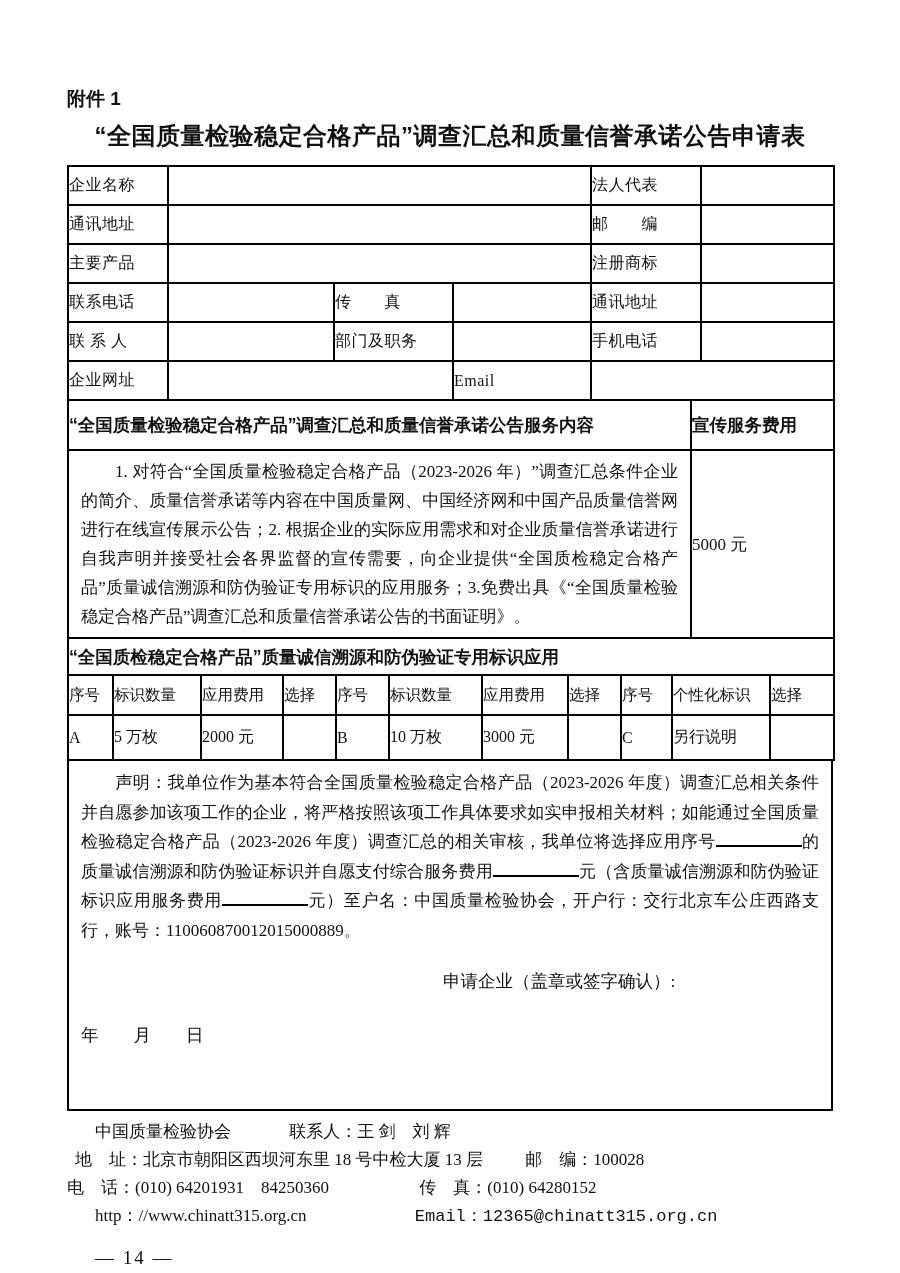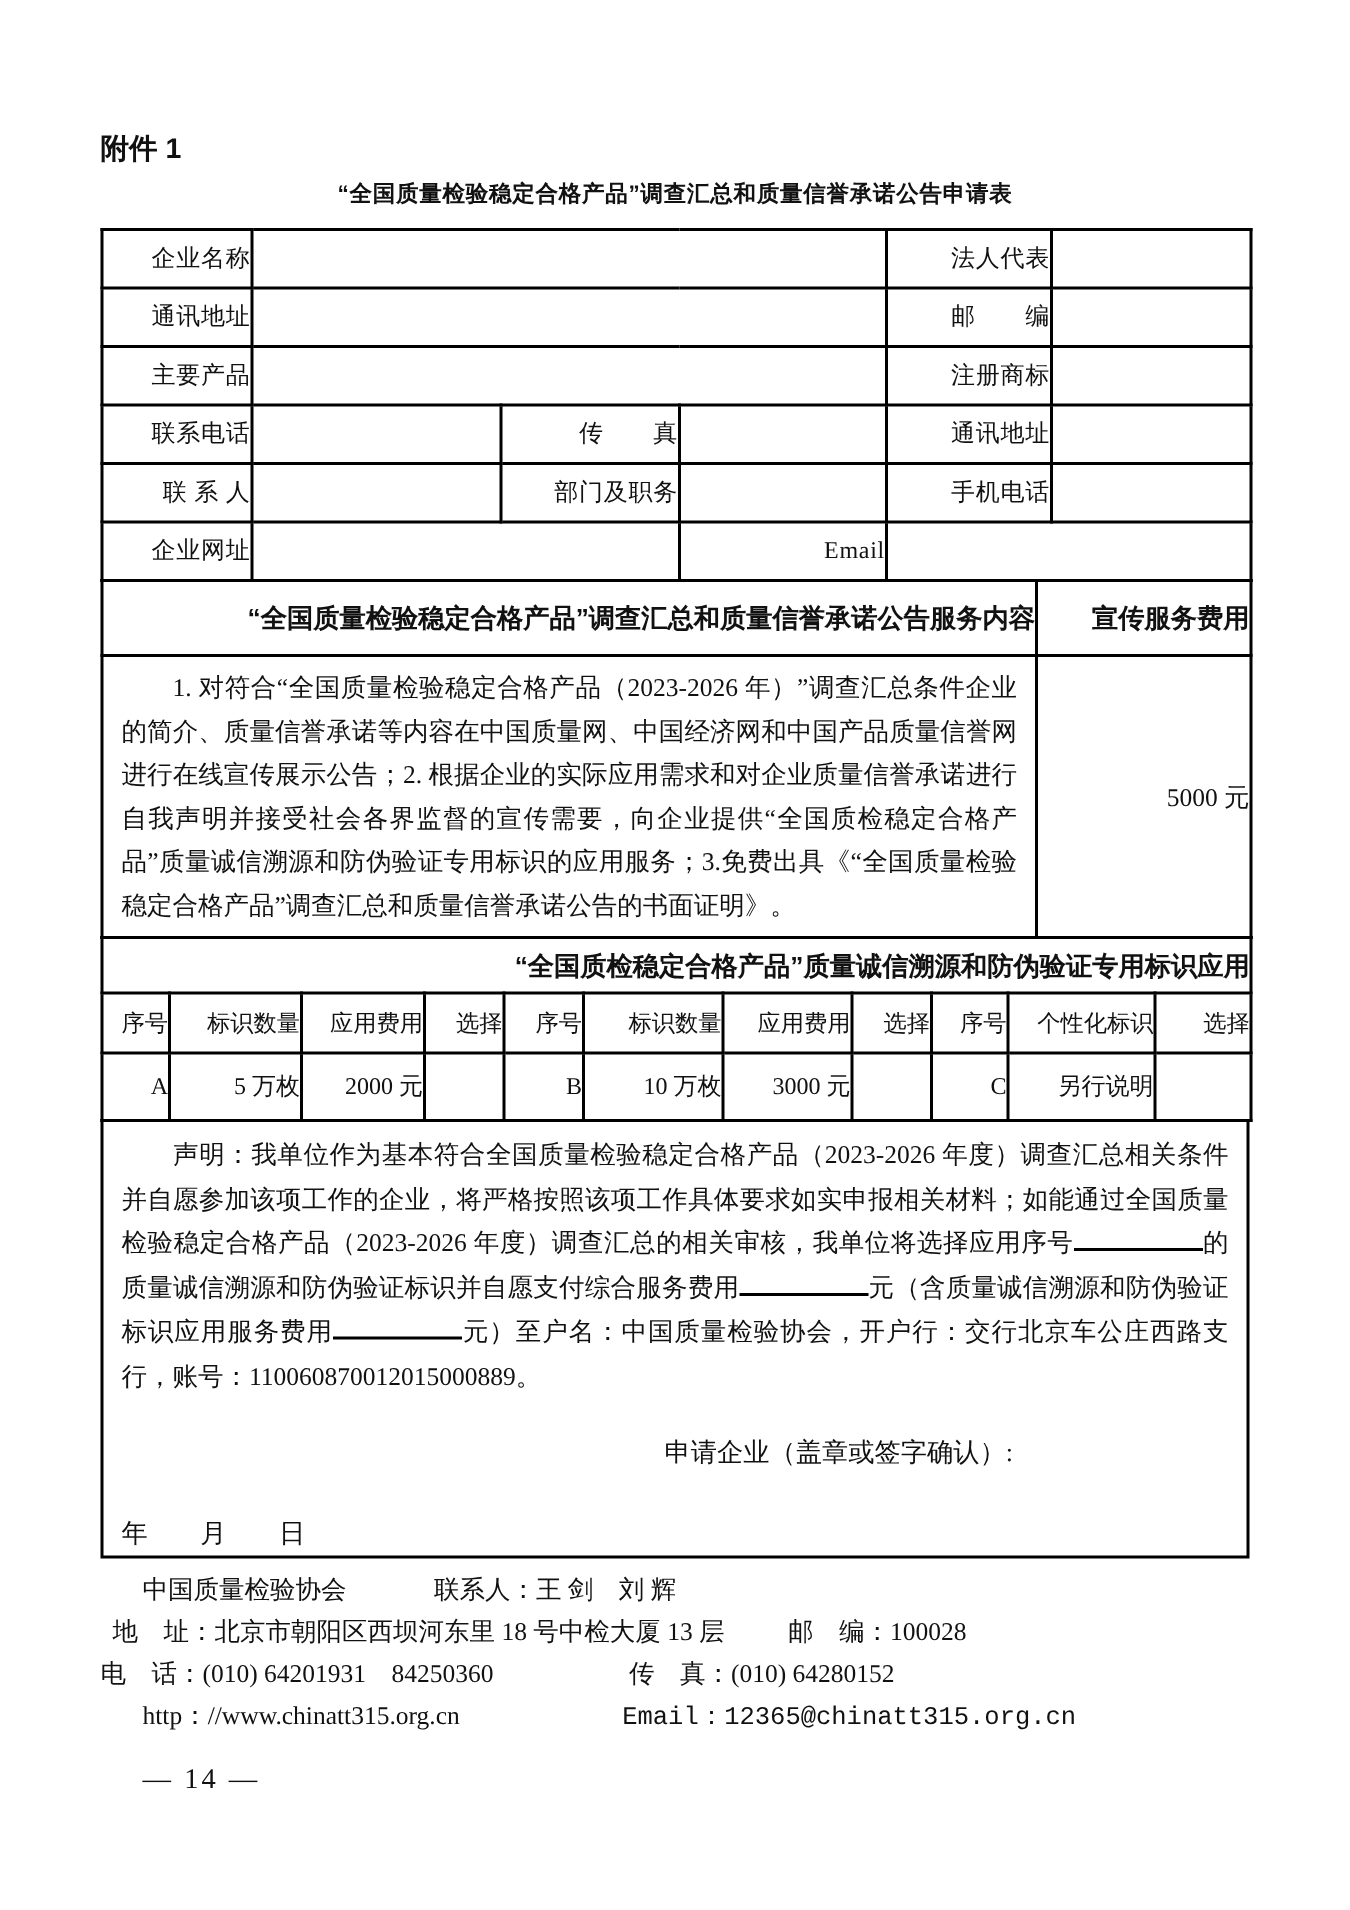--- a/index.html
+++ b/index.html
@@ -8,27 +8,27 @@
     width: 900px; height: 1273px;
     font-family: "Liberation Serif", serif;
     color: #111;
     position: relative;
   }
   .page { padding: 86px 67px 0 67px; }
 
   .attachment { font-family: "Liberation Sans", sans-serif; font-weight: 700; font-size: 19px; }
   h1.title {
     font-family: "Liberation Sans", sans-serif;
-    font-weight: 700; font-size: 15px;
+    font-weight: 700; font-size: 24px;
     text-align: center; margin: 8px 0 13px 0;
     letter-spacing: 0.5px;
   }
 
   table { border-collapse: collapse; width: 766px; table-layout: fixed; }
-  td { border: 2px solid #000; font-size: 16px; text-align: right; vertical-align: middle; overflow: hidden; }
+  td { border: 2px solid #000; font-size: 16px; text-align: left; vertical-align: middle; overflow: hidden; }
   .stack { margin-top: -2px; }
 
   
   .info td { height: 39px; }
   .info .lbl { letter-spacing: 0.5px; }
 
   
   .svc .hdr td {
     height: 50px; font-family: "Liberation Sans", sans-serif;
     font-weight: 700; font-size: 17.5px;
@@ -45,21 +45,21 @@
   .lab .ttl td {
     height: 37px; font-family: "Liberation Sans", sans-serif;
     font-weight: 700; font-size: 17.5px;
   }
   .lab .hd td { height: 40px; font-size: 15.5px; }
   .lab .dt td { height: 45px; font-size: 16px; }
 
   
   .decl {
     width: 766px; border: 2px solid #000; margin-top: -2px;
-    height: 293px; padding: 7px 12px 0 12px;
+    height: 352px; padding: 7px 12px 0 12px;
   }
   .decl .text { font-size: 17px; line-height: 29.5px; text-align: justify; }
   .decl .text .indent-first { display:inline-block; width: 2em; }
   .blank {
     display: inline-block; width: 86px; height: 0.95em;
     border-bottom: 2px solid #000; vertical-align: baseline;
   }
   .decl .sign { margin-top: 24px; padding-left: 362px; font-size: 17.5px; }
   .decl .date { margin-top: 30px; text-align: left; padding-right: 42px; font-size: 17.5px; }
 

